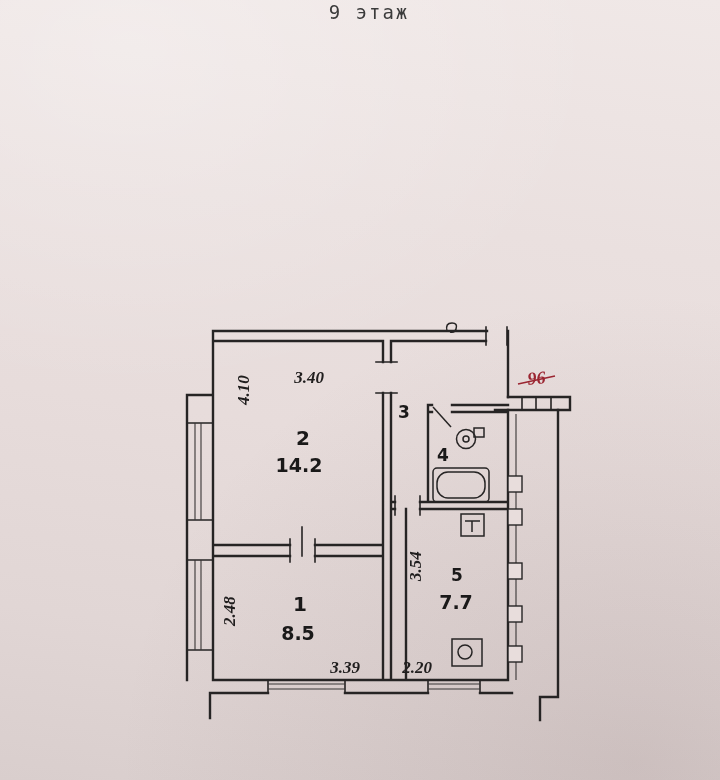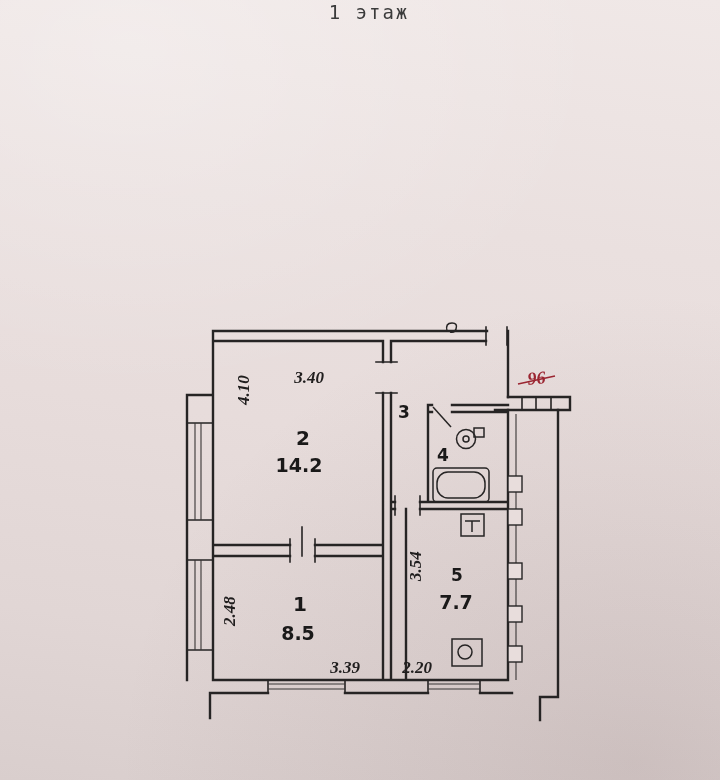--- a/index.html
+++ b/index.html
@@ -34,21 +34,21 @@
     font-family:"Liberation Serif", serif; font-style:italic; font-weight:700;
     font-size:18px; fill:#9b2531; text-anchor:middle;
   }
   .red-line { stroke:#9b2531; stroke-width:1.6; fill:none; }
 </style>
 </head>
 <body>
 
 <div class="photo">
 
-  <div class="floor-title">1 этаж</div>
+  <div class="floor-title">9 этаж</div>
 
   <svg class="plan" width="720" height="780" viewBox="0 0 720 780">
 
     <g>
       <path class="wall" d="
         M213,331 H487
         M213,341 H381 M393,341 H486
         M213,331 V680
         M187,395 V680 M187,395 H213
         M213,680 H508

